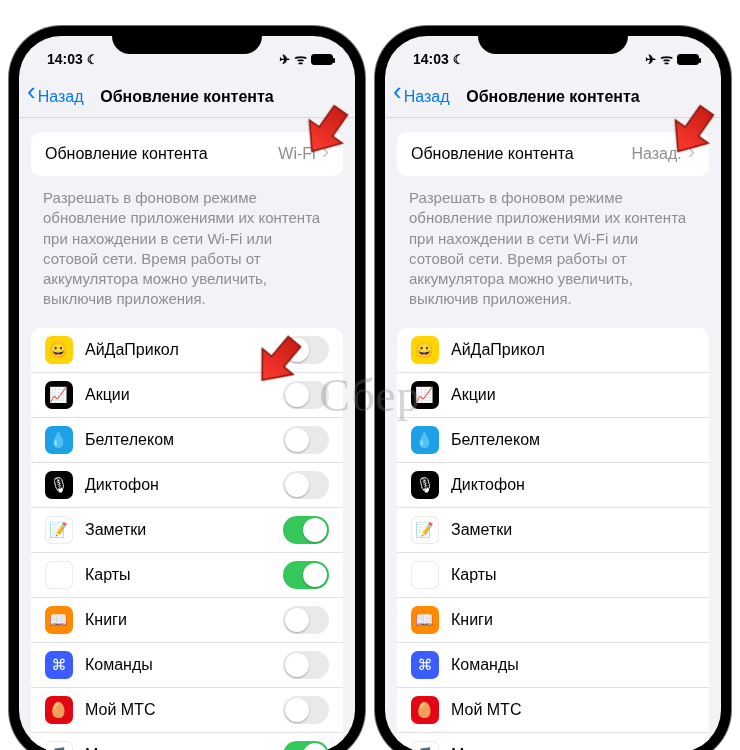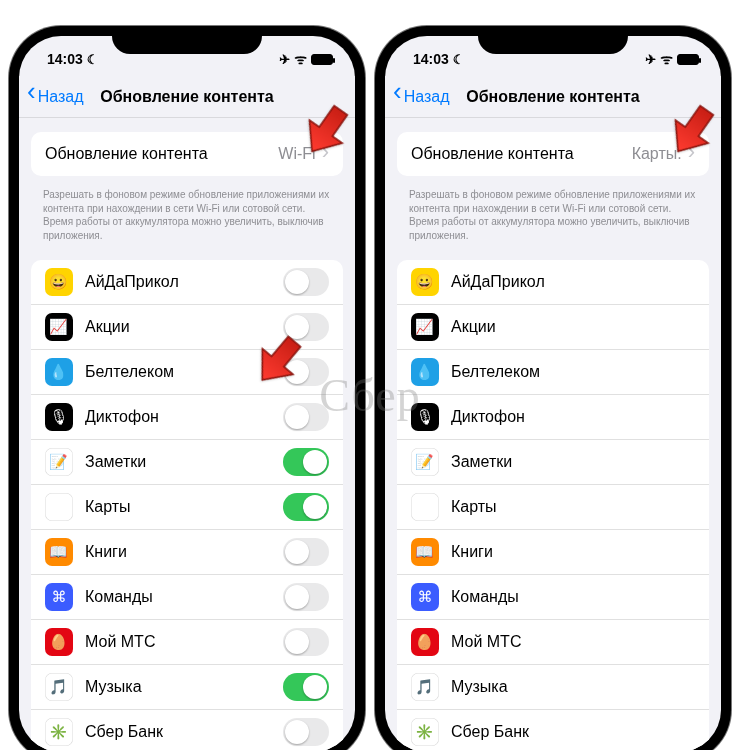--- a/index.html
+++ b/index.html
@@ -96,21 +96,21 @@
     display:flex; align-items:center; justify-content:space-between;
     padding:11px 14px; min-height:44px;
     border-bottom:0.5px solid rgba(0,0,0,0.12);
     font-size:16px; color:#000;
   }
   .row:last-child { border-bottom:none; }
   .row-left { display:flex; align-items:center; gap:12px;}
   .row-value { color:#8e8e93; font-size:16px; margin-right:6px;}
   .chevron::after { content:"›"; color:#c7c7cc; font-size:22px; line-height:0;}
   .footer {
-    color:#8e8e93; font-size:10px; line-height:1.35;
+    color:#8e8e93; font-size:15px; line-height:1.35;
     padding:6px 24px 4px 24px;
   }
   .app-icon {
     width:28px; height:28px; border-radius:7px;
     display:flex; align-items:center; justify-content:center;
     font-size:15px; color:#fff;
   }
   .switch {
     width:46px; height:28px; border-radius:14px;
     background:#e9e9ea; position:relative; flex-shrink:0;
@@ -315,21 +315,21 @@
         <span class="back-chevron"></span>
         <span>Назад</span>
       </div>
       <div class="title">Обновление контента</div>
     </div>
     <div class="content">
       <div class="group">
         <div class="row">
           <span>Обновление контента</span>
           <span style="display:flex;align-items:center;">
-            <span class="row-value">Карты.</span>
+            <span class="row-value">Назад.</span>
             <span class="chevron"></span>
           </span>
         </div>
       </div>
       <div class="footer">Разрешать в фоновом режиме обновление приложениями их контента при нахождении в сети Wi-Fi или сотовой сети. Время работы от аккумулятора можно увеличить, выключив приложения.</div>
       <div class="group" id="apps-1">
           <div class="row" style="padding: 8px 14px; min-height: 40px;">
             <div class="row-left">
               <div class="app-icon" style="background: rgb(255, 212, 0);">😀</div>
               <span>АйДаПрикол</span>

